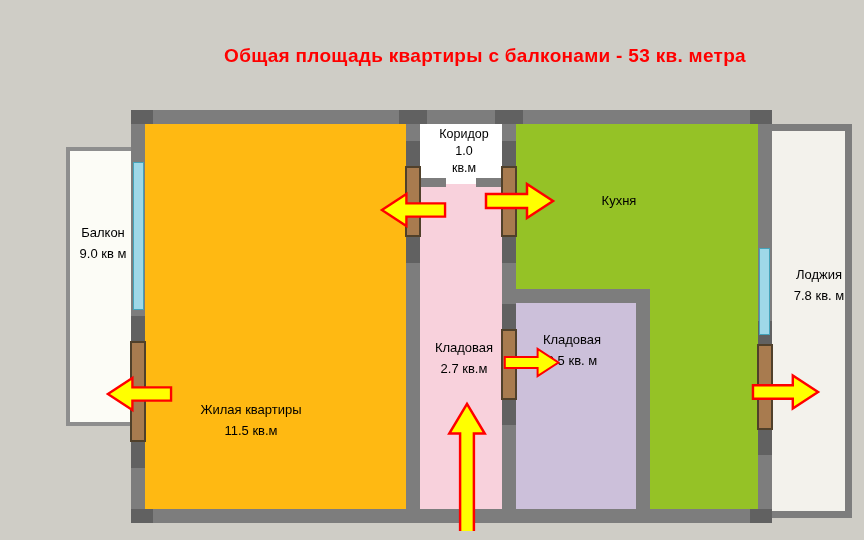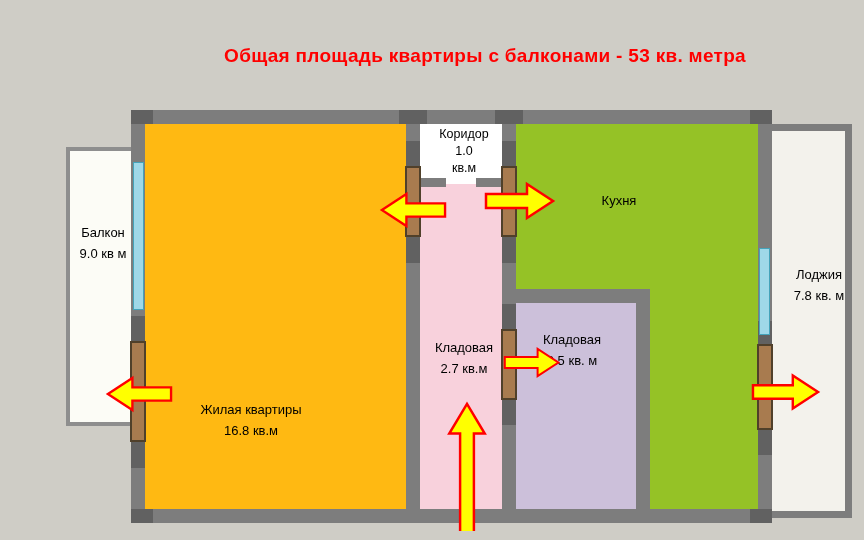--- a/index.html
+++ b/index.html
@@ -75,21 +75,21 @@
   <div class="window" style="left:759px;top:248px;width:11px;height:87px;"></div>
 
   <div class="door" style="left:130px;top:341px;width:16px;height:101px;"></div>
   <div class="door" style="left:405px;top:166px;width:16px;height:71px;"></div>
   <div class="door" style="left:501px;top:166px;width:16px;height:71px;"></div>
   <div class="door" style="left:501px;top:329px;width:16px;height:71px;"></div>
   <div class="door" style="left:757px;top:344px;width:16px;height:86px;"></div>
 
   <div class="room-label" style="left:161px;top:399px;width:180px;">
     <div>Жилая квартиры</div>
-    <div>16.8 кв.м</div>
+    <div>11.5 кв.м</div>
   </div>
   <div class="room-label" style="left:414px;top:337px;width:100px;">
     <div>Кладовая</div>
     <div>2.7 кв.м</div>
   </div>
   <div class="room-label" style="left:557px;top:190px;width:124px;">
     <div>Кухня</div>
   </div>
   <div class="room-label" style="left:514px;top:329px;width:116px;">
     <div>Кладовая</div>

